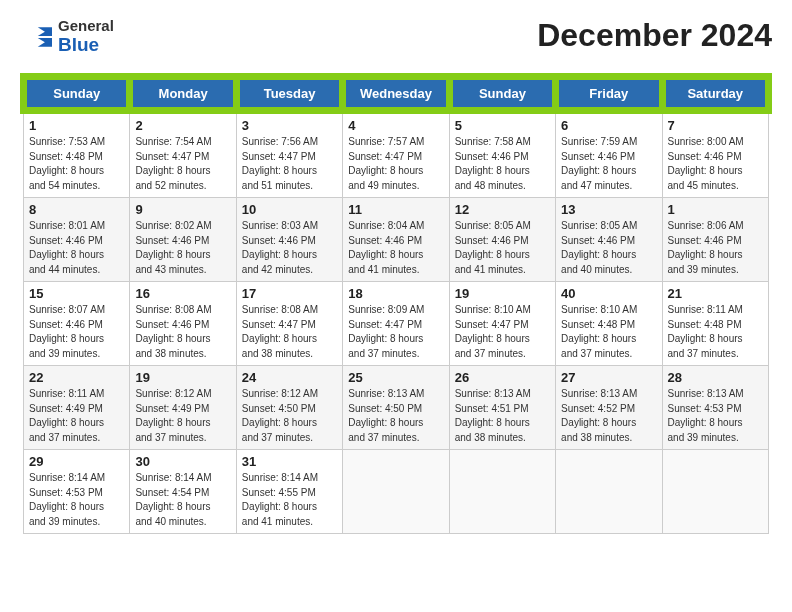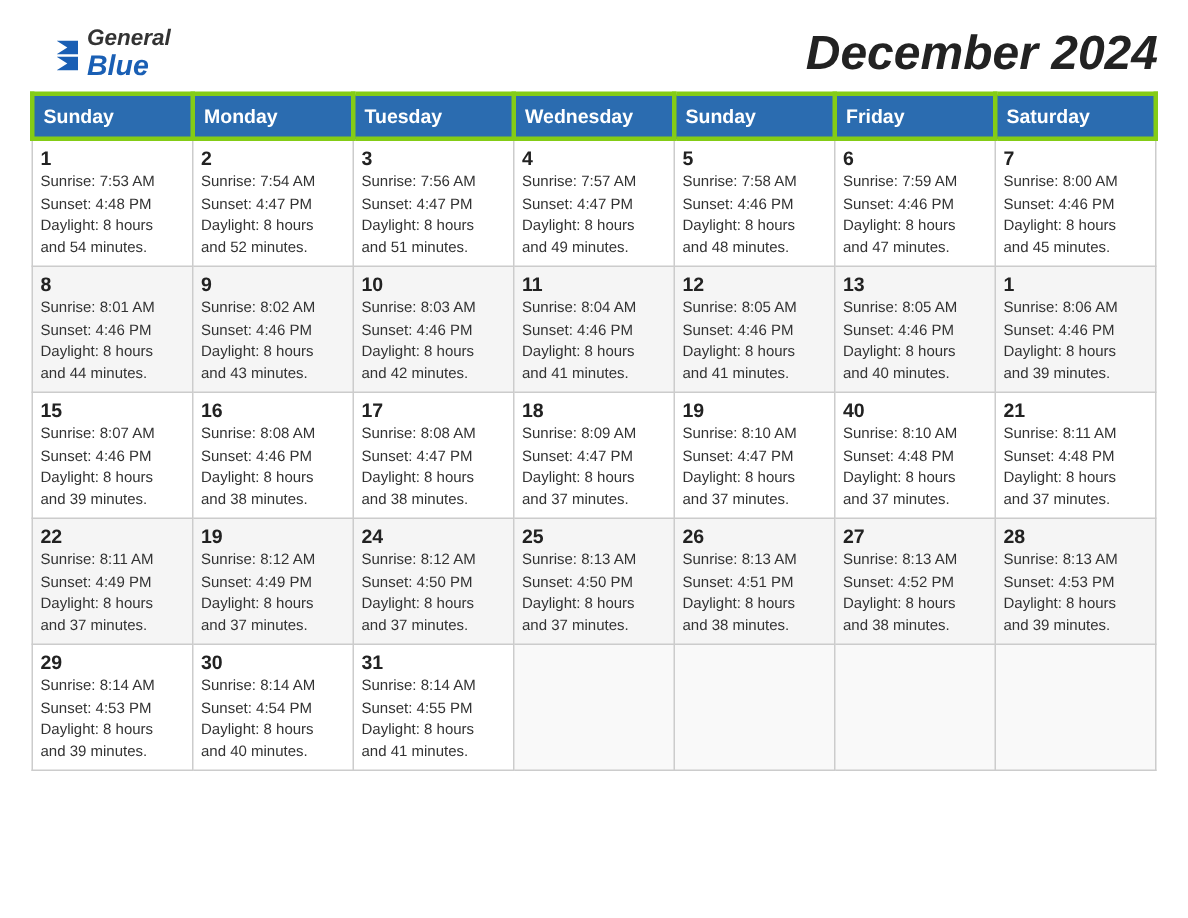--- a/index.html
+++ b/index.html
@@ -11,22 +11,21 @@
       overflow: hidden;
     }
     .page {
       width: 792px;
       padding: 18px 20px 10px 20px;
     }
     .header-top {
       display: flex;
       justify-content: space-between;
       align-items: flex-start;
-      margin-bottom: 6px;
-      font-style: italic;
+      margin-bottom: 18px;
     }
     .logo {
       display: flex;
       align-items: center;
       gap: 6px;
     }
     .logo-text {
       display: flex;
       flex-direction: column;
       line-height: 1.1;
@@ -62,22 +61,22 @@
       width: 100%;
       border-collapse: collapse;
       font-size: 10.5px;
     }
     .calendar thead tr th {
       background: #2b6cb0;
       color: #fff;
       font-size: 13px;
       font-weight: bold;
       padding: 6px 6px;
-      text-align: left;
-      border: 3px solid #84cc16;
+      text-align: center;
+      border: 7px solid #84cc16;
     }
     .calendar tbody tr td {
       border: 1px solid #ccc;
       vertical-align: top;
       padding: 4px 5px;
       min-height: 70px;
       background: #fff;
       width: calc(100% / 7);
     }
     .calendar tbody tr:nth-child(even) td {

